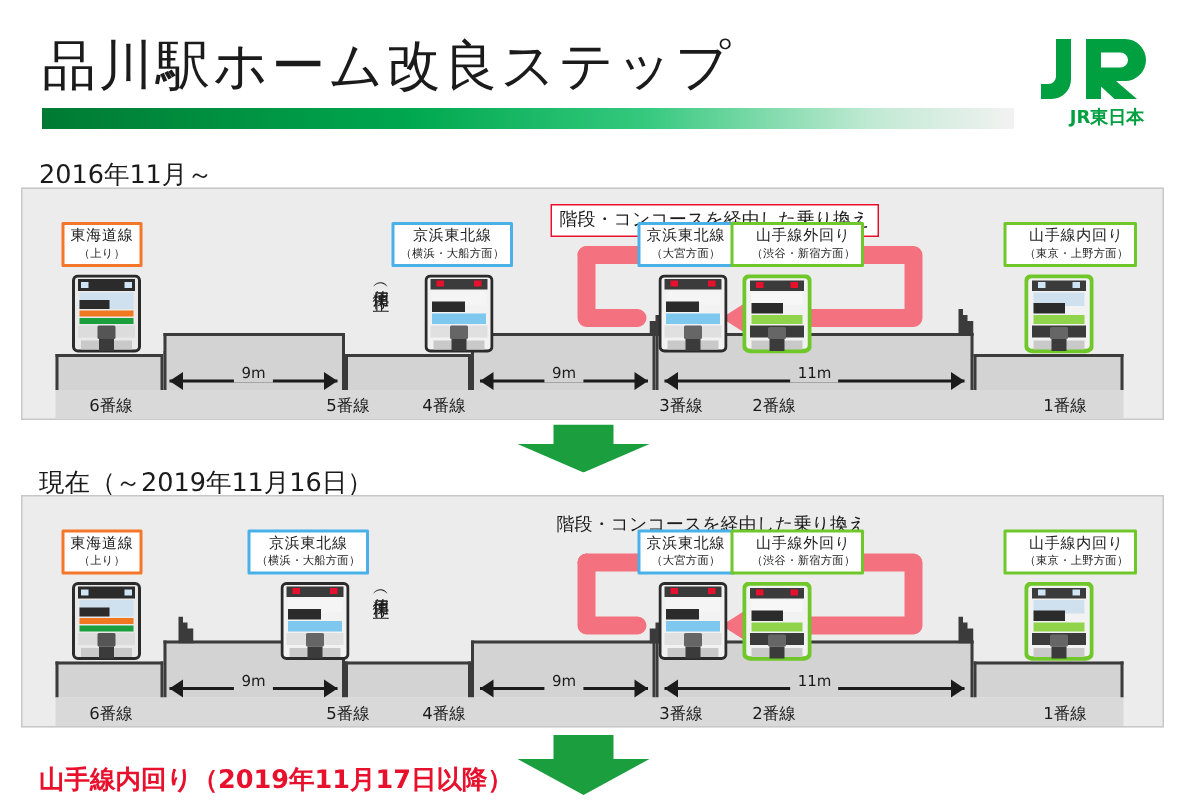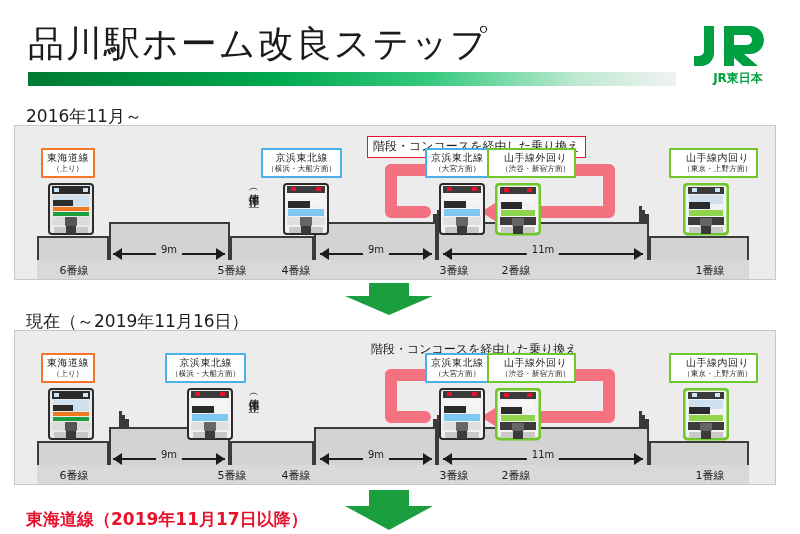--- a/index.html
+++ b/index.html
@@ -478,13 +478,13 @@
 
   </div>
 </div>
 
 <div class="greenarrow" style="left:330px; top:490px;">
   <svg width="118" height="40" viewBox="0 0 118 40">
     <path d="M39 0 h40 v16 h24 L59 40 L15 16 h24 Z" fill="#1b9e3e"></path>
   </svg>
 </div>
 
-<div class="caption red" style="left:26px; top:508px;">東海道線（2019年11月17日以降）</div>
+<div class="caption red" style="left:26px; top:508px;">山手線内回り（2019年11月17日以降）</div>
 
 </body></html>

